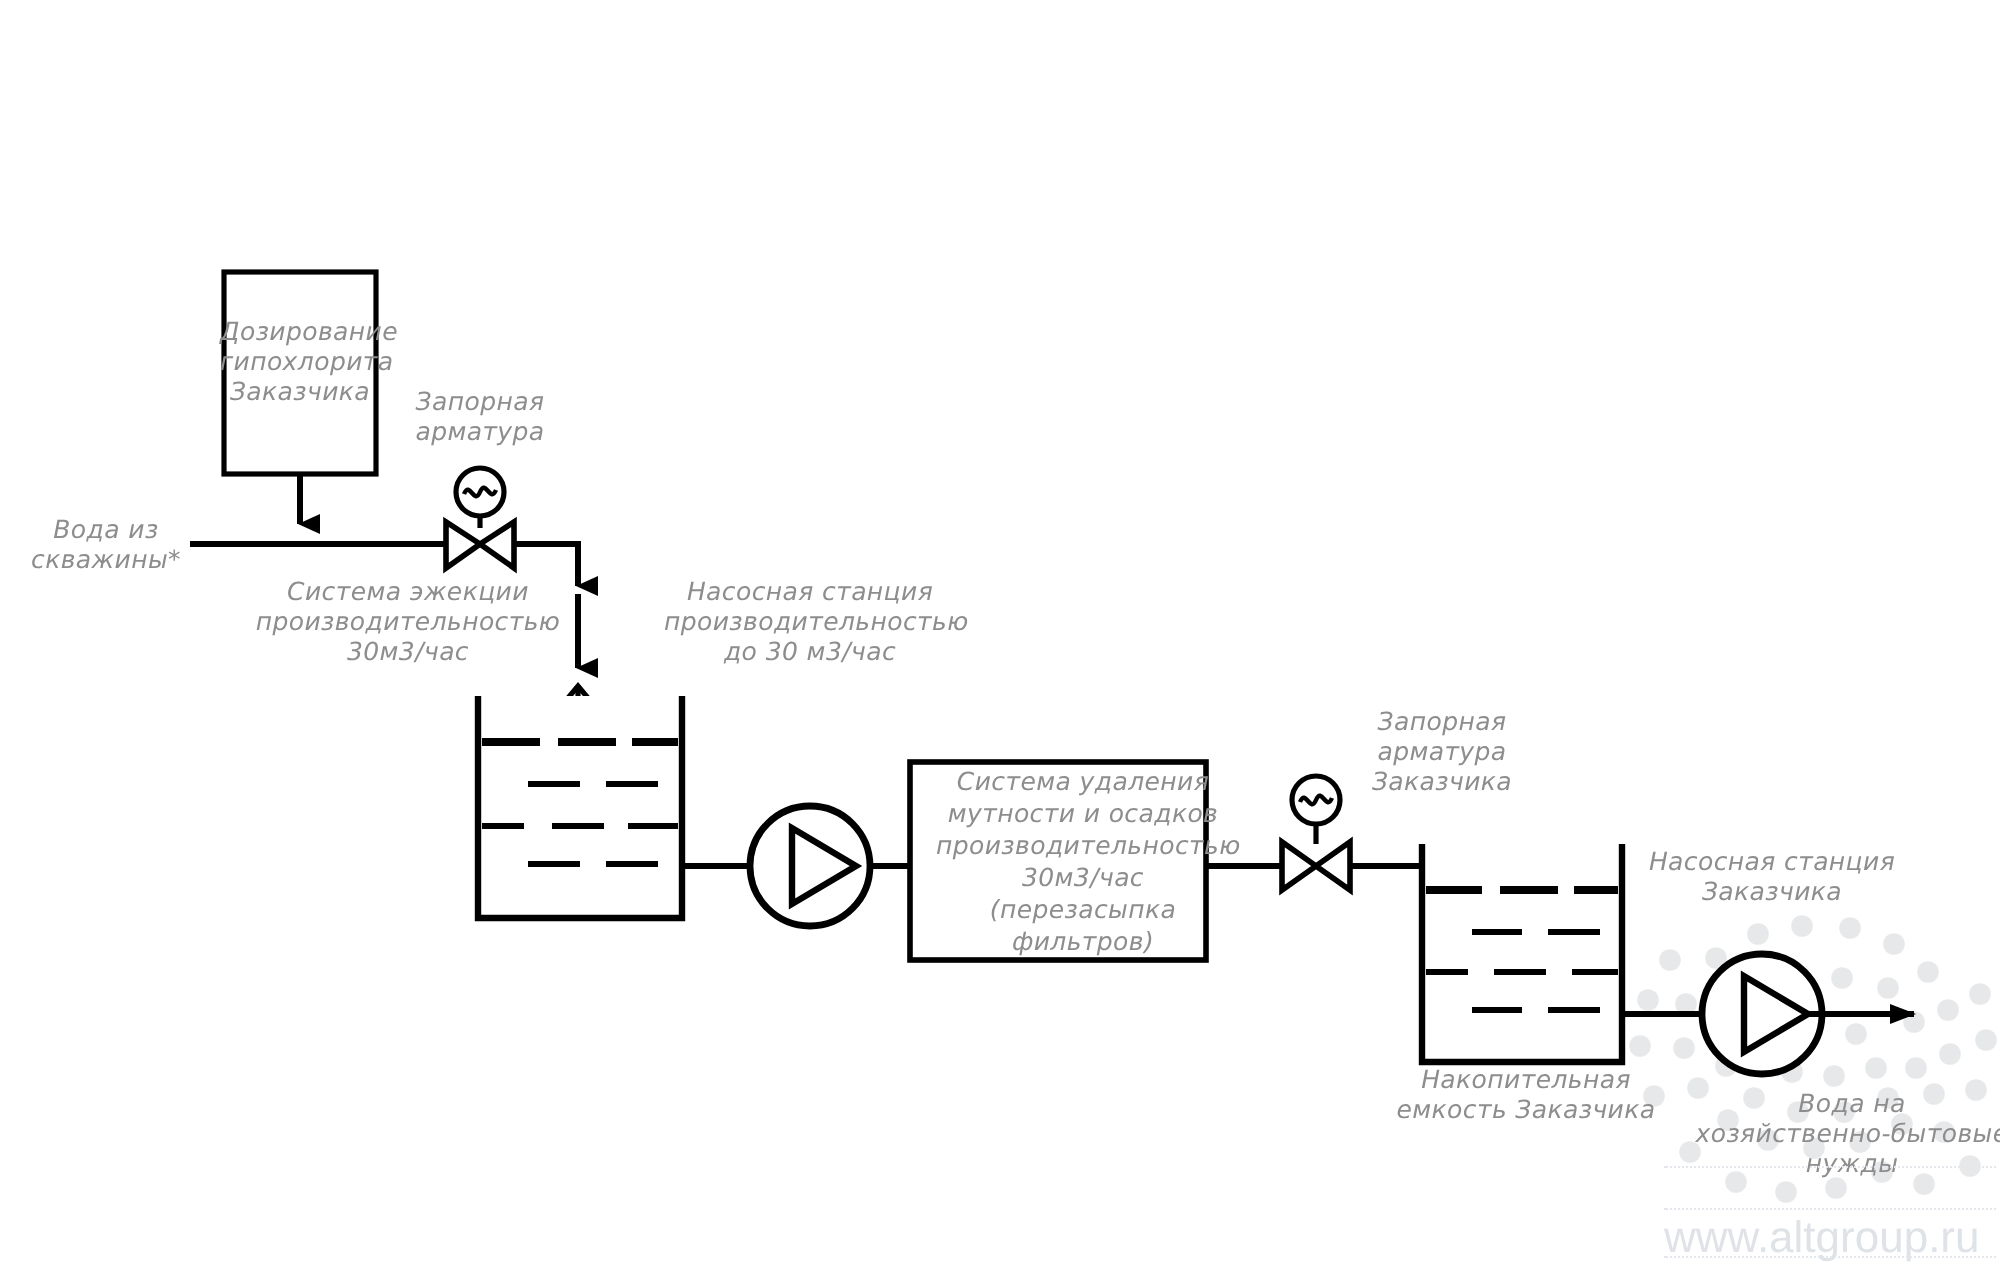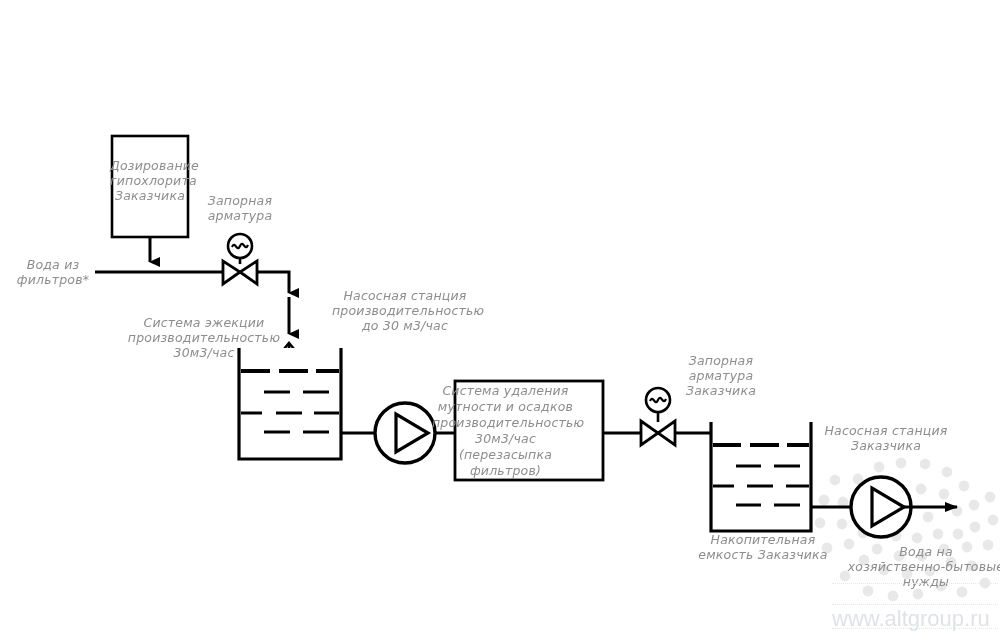--- a/index.html
+++ b/index.html
@@ -223,39 +223,39 @@
     <g>
       <circle cx="881" cy="507" r="30" fill="#ffffff" stroke="#000000" stroke-width="3.4"></circle>
       <path d="M872,488 L872,526 L904,507 Z" fill="#ffffff" stroke="#000000" stroke-width="3.2" stroke-linejoin="miter"></path>
     </g>
 
     <line x1="904" y1="507" x2="957" y2="507" stroke="#000000" stroke-width="3" marker-end="url(#arrowRight)"></line>
 
   </svg>
 
   <div class="lbl c" style="left:2px; top:257px; width:102px;">Вода из
-фильтров*</div>
+скважины*</div>
 
   <div class="lbl c" style="left:110px; top:158px; width:80px;">Дозирование
 гипохлорита
 Заказчика</div>
 
   <div class="lbl c" style="left:192px; top:193px; width:96px;">Запорная
 арматура</div>
 
-  <div class="lbl c" style="left:124px; top:315px; width:160px;font-style:italic;">Система эжекции
+  <div class="lbl c" style="left:124px; top:288px; width:160px;font-style:italic;">Система эжекции
 производительностью
 30м3/час</div>
 
   <div class="lbl c" style="left:332px; top:288px; width:146px;">Насосная станция
 производительностью
 до 30 м3/час</div>
 
 
-  <div class="lbl c" style="left:432px; top:383px; width:147px; line-height:16px;">Система удаления
+  <div class="lbl c" style="left:468px; top:383px; width:147px; line-height:16px;">Система удаления
 мутности и осадков
 производительностью
 30м3/час (перезасыпка
 фильтров)</div>
 
   <div class="lbl c" style="left:668px; top:353px; width:106px;">Запорная
 арматура
 Заказчика</div>
 
   <div class="lbl c" style="left:688px; top:532px; width:150px;">Накопительная

